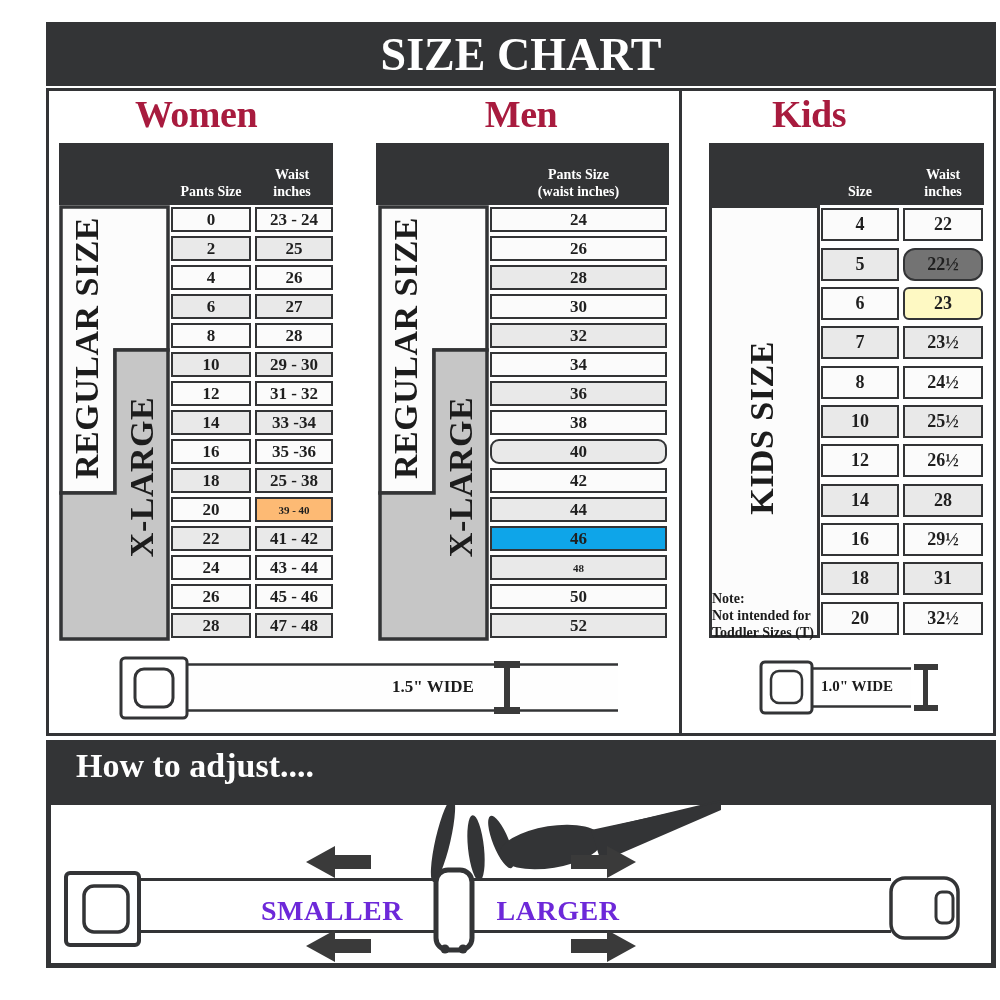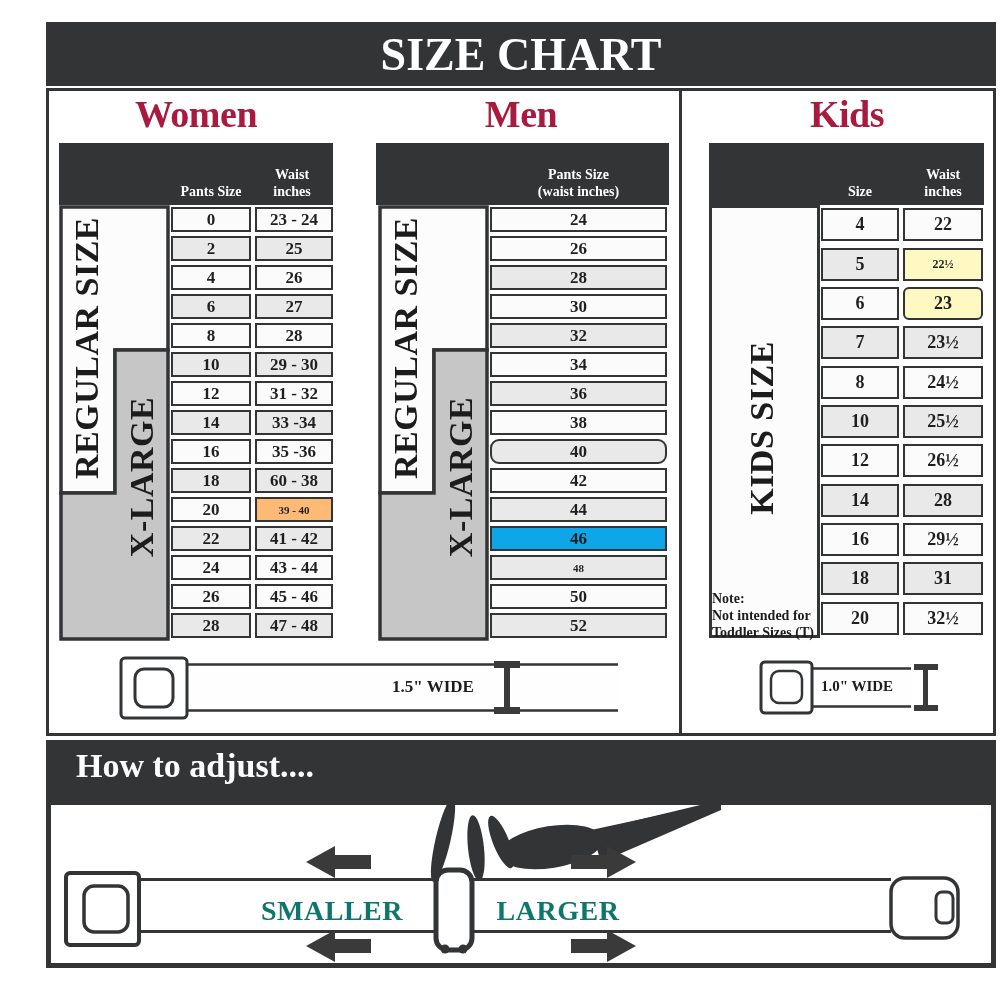--- a/index.html
+++ b/index.html
@@ -14,21 +14,21 @@
 
   
   #main-panel{left:25px;top:88px;width:950px;height:648px;border:3px solid #333436;
               box-sizing:border-box;background:#fff;}
   #divider{left:658px;top:88px;width:3px;height:648px;background:#333436;}
 
   .section-title{top:92px;height:44px;font-size:38px;font-weight:bold;color:#a81b3e;
                  text-align:center;letter-spacing:-0.5px;}
   #women-title{left:40px;width:270px;}
   #men-title{left:360px;width:280px;}
-  #kids-title{left:690px;width:272px;}
+  #kids-title{left:652px;width:272px;}
 
   .thead{top:143px;height:62px;background:#333436;}
   #women-head{left:38px;width:274px;}
   #men-head{left:355px;width:293px;}
   #kids-head{left:688px;width:275px;}
 
   .hlabel{color:#fff;font-weight:bold;font-size:14px;text-align:center;line-height:17px;}
   #women-h1{left:150px;top:183px;width:80px;}
   #women-h2{left:232px;top:166px;width:78px;}
   #men-h1{left:469px;top:166px;width:177px;}
@@ -64,21 +64,21 @@
   .belt-label{font-weight:bold;color:#1c1c1c;text-align:center;}
   #adult-belt-label{left:337px;top:677px;width:150px;font-size:17px;}
   #kids-belt-label{left:788px;top:678px;width:96px;font-size:15px;}
 
   
   #adjust-bar{left:25px;top:740px;width:950px;height:60px;background:#333436;}
   #adjust-title{left:55px;top:747px;font-size:34px;font-weight:bold;color:#fff;}
   #illus-panel{left:25px;top:800px;width:950px;height:168px;border:5px solid #333436;
                box-sizing:border-box;background:#fff;}
   #illus-svg{left:25px;top:800px;}
-  .adjust-word{font-weight:bold;color:#0f766e;text-align:center;font-size:28px;letter-spacing:0.5px;}
+  .adjust-word{font-weight:bold;color:#6d28d9;text-align:center;font-size:28px;letter-spacing:0.5px;}
   #smaller-label{left:236px;top:895px;width:150px;}
   #larger-label{left:462px;top:895px;width:150px;}
 </style>
 </head>
 <body>
 
 <div id="page">
 
   <div class="abs" id="titlebar"></div>
   <div class="abs" id="title">SIZE CHART</div>
@@ -163,21 +163,21 @@
       <div class="trow" style="height: 29px;">
         <div class="cell" style="width: 80px; height: 25px; font-size: 17px; background: rgb(233, 233, 233);">14</div>
         <div class="cell" style="width: 78px; height: 25px; font-size: 17px; background: rgb(233, 233, 233);">33 -34</div>
       </div>
       <div class="trow" style="height: 29px;">
         <div class="cell" style="width: 80px; height: 25px; font-size: 17px; background: rgb(251, 251, 251);">16</div>
         <div class="cell" style="width: 78px; height: 25px; font-size: 17px; background: rgb(251, 251, 251);">35 -36</div>
       </div>
       <div class="trow" style="height: 29px;">
         <div class="cell" style="width: 80px; height: 25px; font-size: 17px; background: rgb(233, 233, 233);">18</div>
-        <div class="cell" style="width: 78px; height: 25px; font-size: 17px; background: rgb(233, 233, 233);">60 - 38</div>
+        <div class="cell" style="width: 78px; height: 25px; font-size: 17px; background: rgb(233, 233, 233);">25 - 38</div>
       </div>
       <div class="trow" style="height: 29px;">
         <div class="cell" style="width: 80px; height: 25px; font-size: 17px; background: rgb(251, 251, 251);">20</div>
         <div class="cell" style="width: 78px; height: 25px; font-size: 11px; background: #fdba74;">39 - 40</div>
       </div>
       <div class="trow" style="height: 29px;">
         <div class="cell" style="width: 80px; height: 25px; font-size: 17px; background: rgb(233, 233, 233);">22</div>
         <div class="cell" style="width: 78px; height: 25px; font-size: 17px; background: rgb(233, 233, 233);">41 - 42</div>
       </div>
       <div class="trow" style="height: 29px;">
@@ -240,21 +240,21 @@
         <div class="cell" style="width: 177px; height: 25px; font-size: 17px; background: rgb(233, 233, 233);">52</div>
       </div>
     </div>
   <div class="abs" id="kids-body">
       <div class="trow" style="height: 39.36px;">
         <div class="cell" style="width: 78px; height: 33px; font-size: 18px; background: rgb(251, 251, 251);">4</div>
         <div class="cell" style="width: 80px; height: 33px; font-size: 18px; background: rgb(251, 251, 251);">22</div>
       </div>
       <div class="trow" style="height: 39.36px;">
         <div class="cell" style="width: 78px; height: 33px; font-size: 18px; background: rgb(233, 233, 233);">5</div>
-        <div class="cell" style="width: 80px; height: 33px; font-size: 12px; background: #fef9c3;">22½</div>
+        <div class="cell" style="width: 80px; height: 33px; font-size: 18px; background: #737373; border-radius: 12px;">22½</div>
       </div>
       <div class="trow" style="height: 39.36px;">
         <div class="cell" style="width: 78px; height: 33px; font-size: 18px; background: rgb(251, 251, 251);">6</div>
         <div class="cell" style="width: 80px; height: 33px; font-size: 18px; background: #fef9c3; border-radius: 6px;">23</div>
       </div>
       <div class="trow" style="height: 39.36px;">
         <div class="cell" style="width: 78px; height: 33px; font-size: 18px; background: rgb(233, 233, 233);">7</div>
         <div class="cell" style="width: 80px; height: 33px; font-size: 18px; background: rgb(233, 233, 233);">23½</div>
       </div>
       <div class="trow" style="height: 39.36px;">

